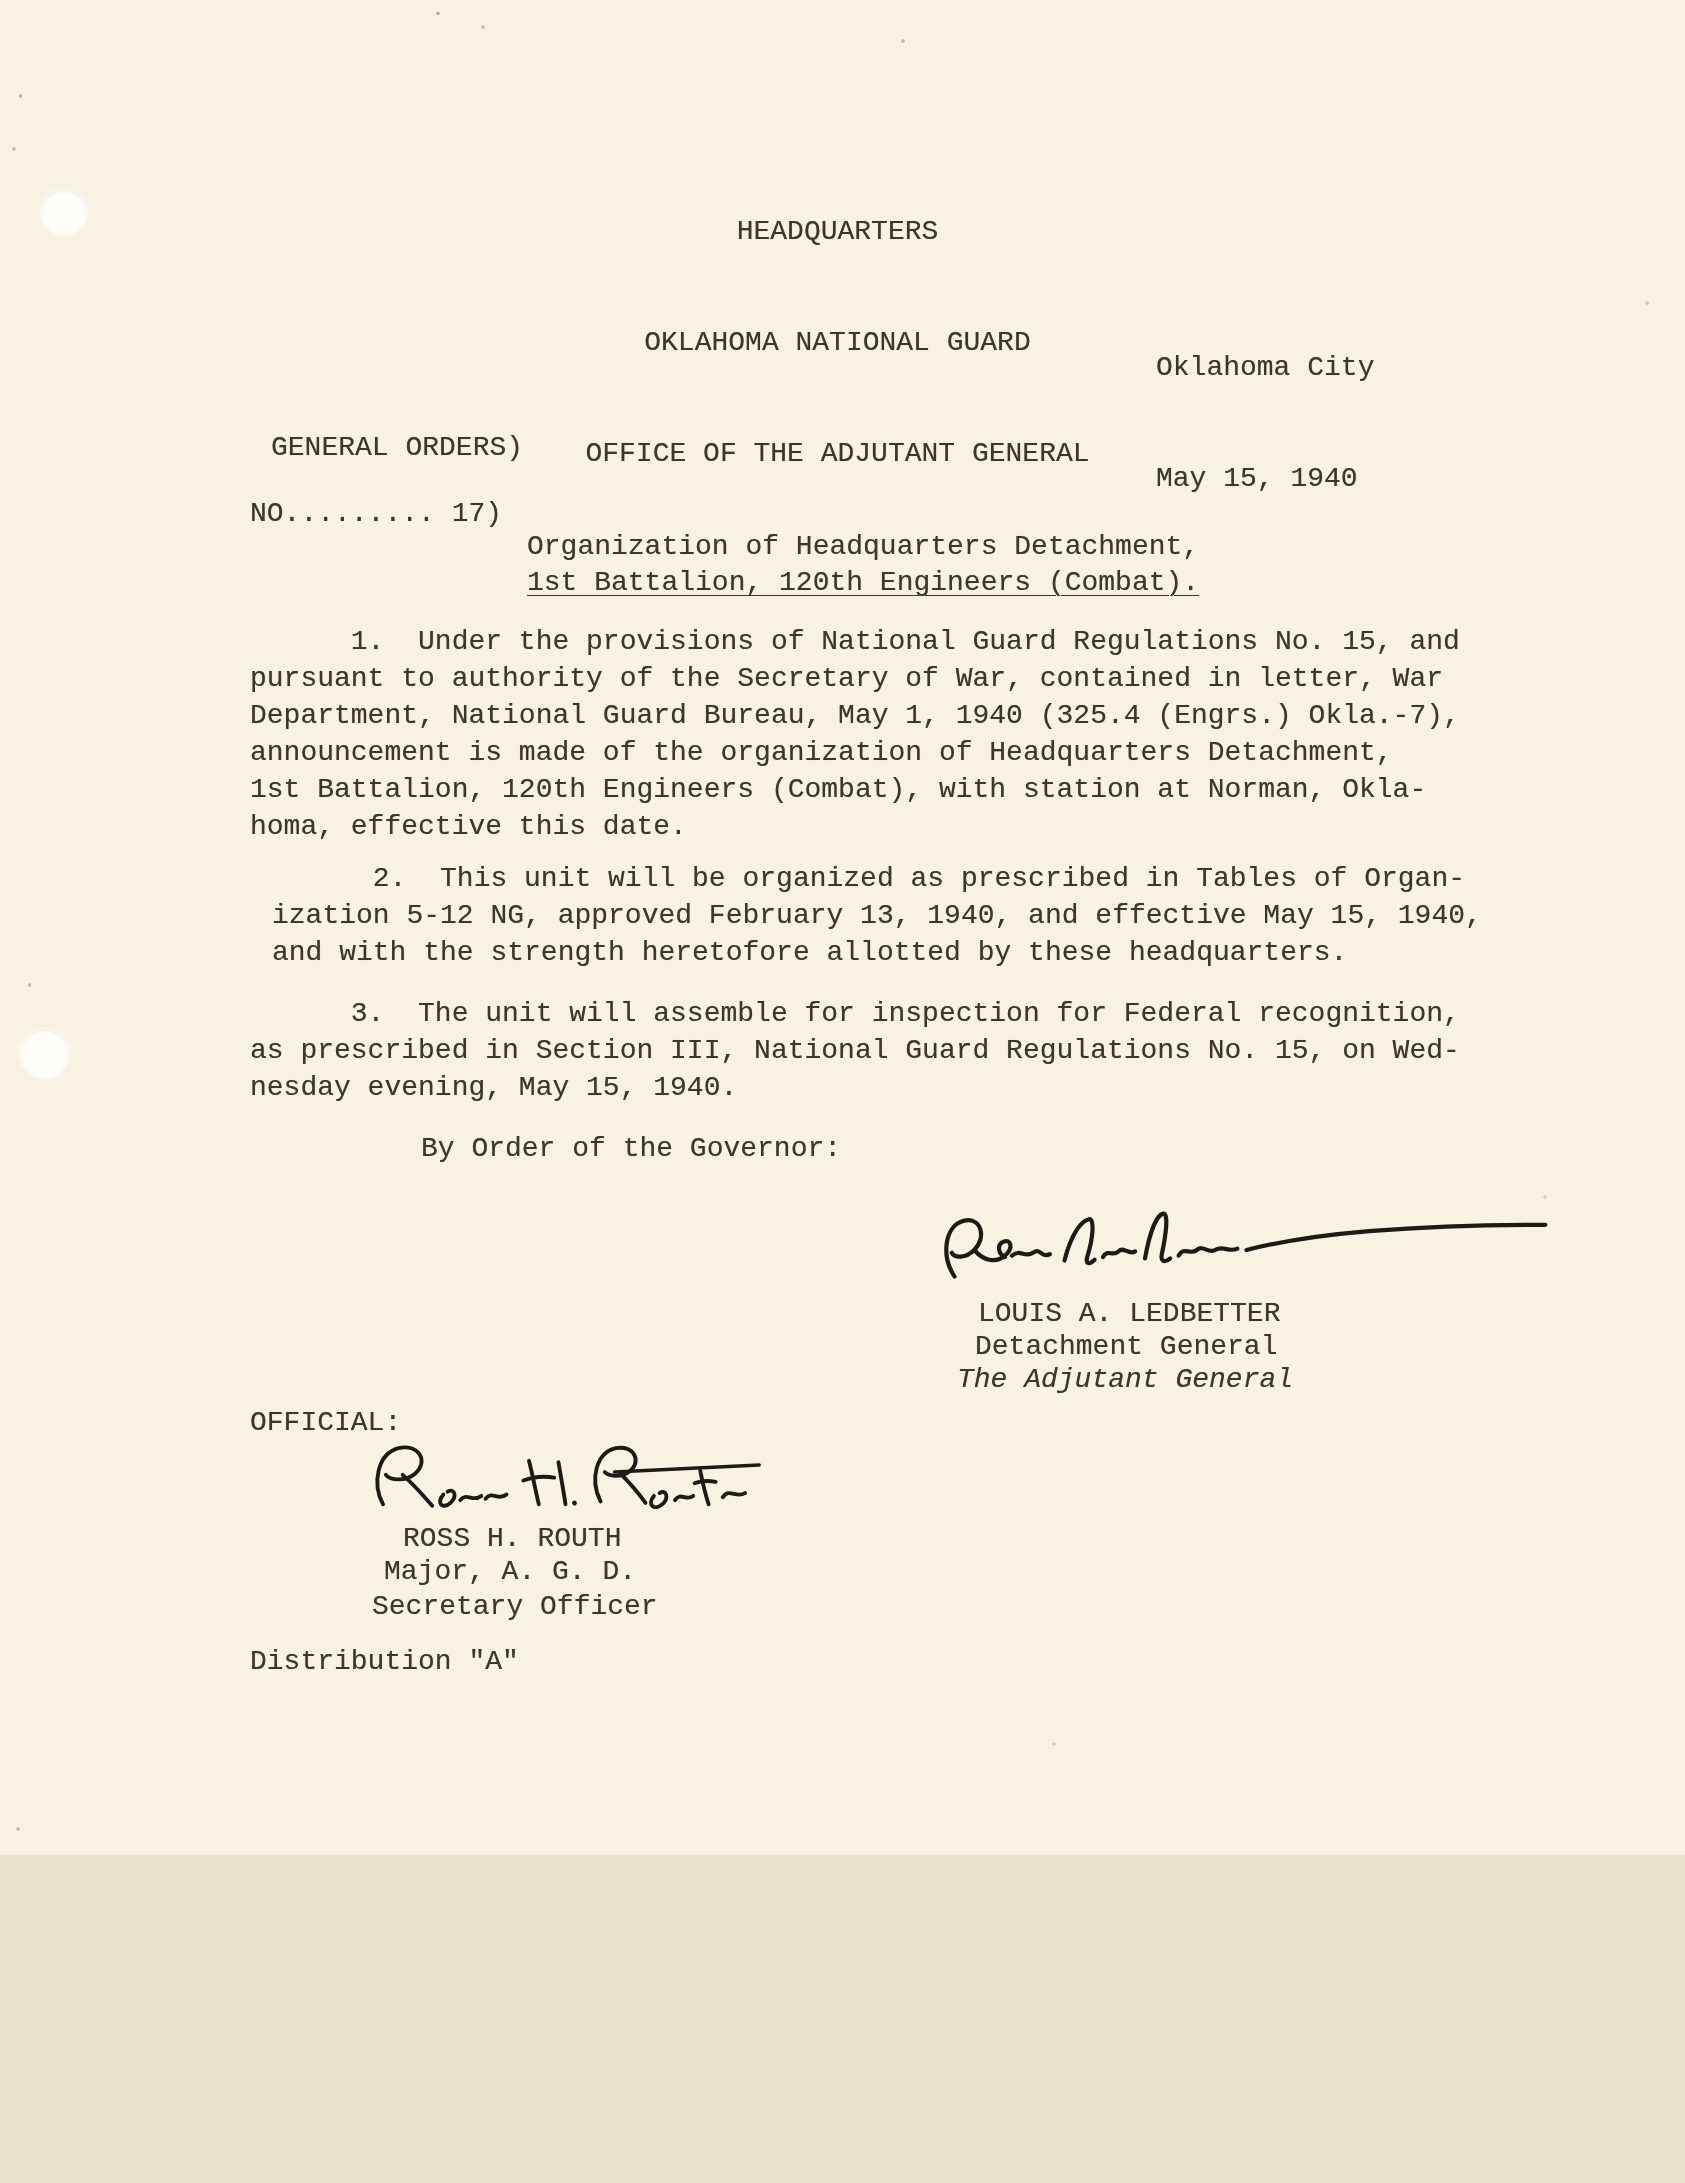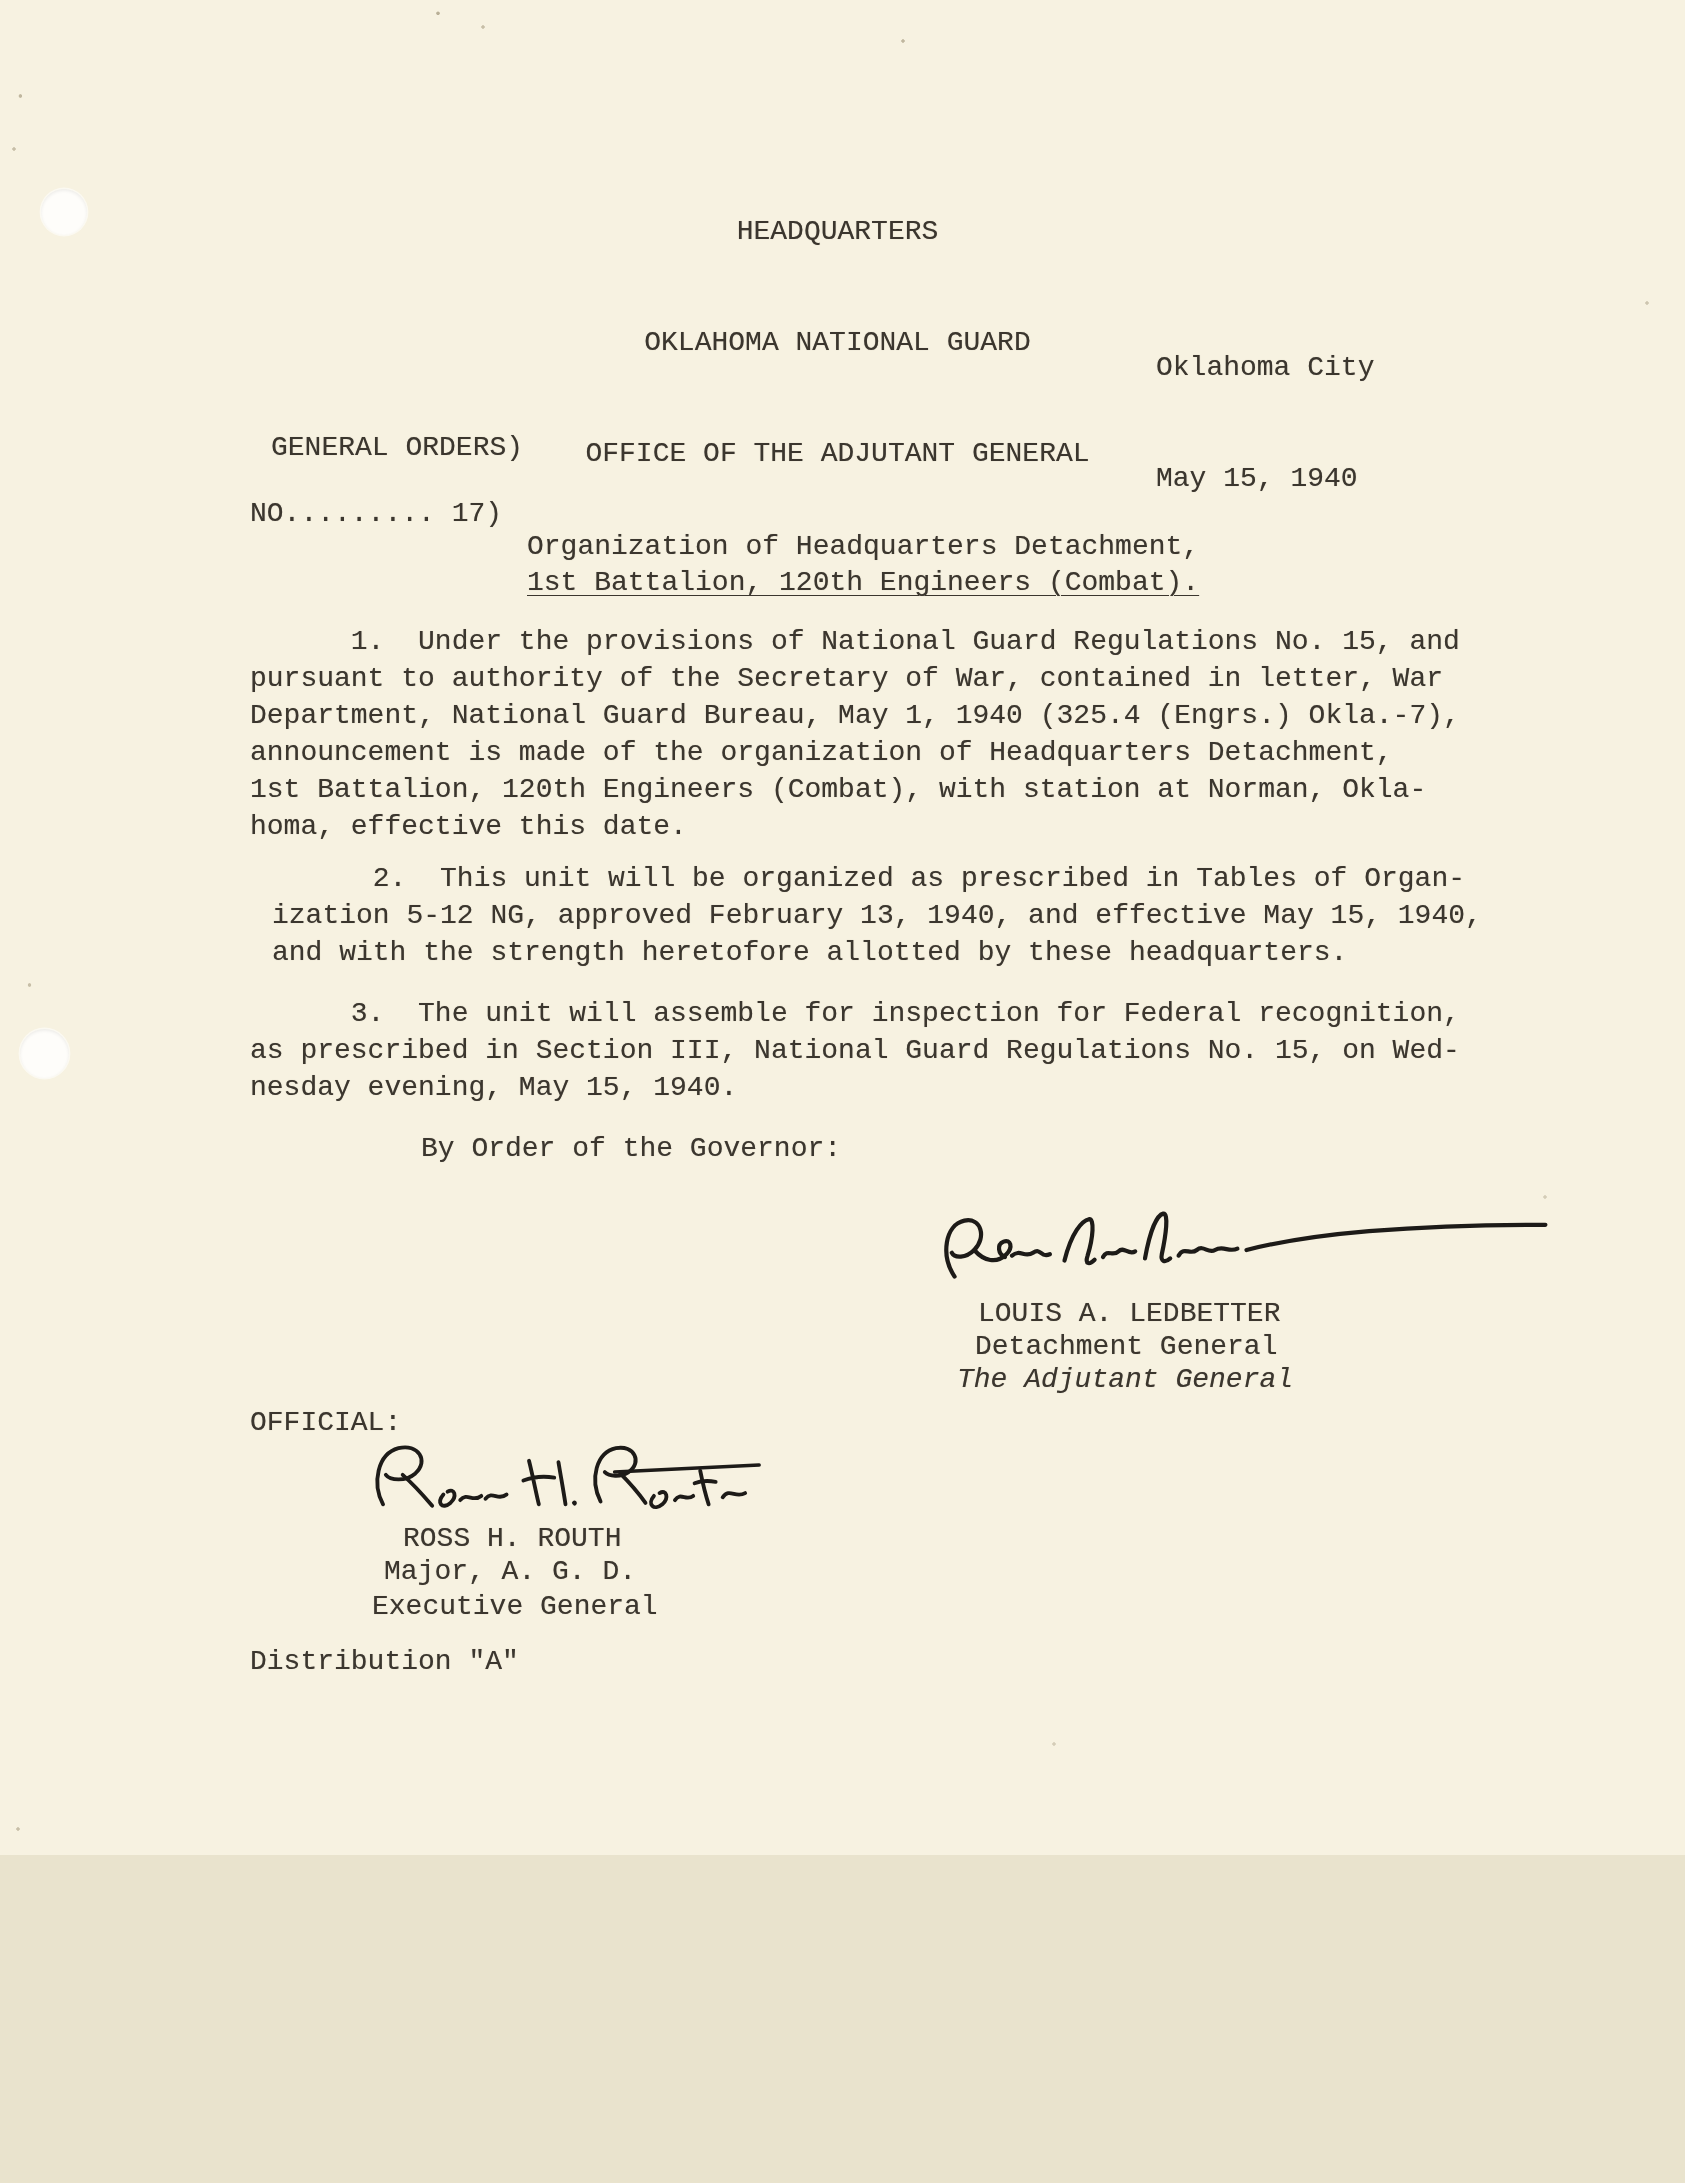--- a/index.html
+++ b/index.html
@@ -115,20 +115,20 @@
     <path stroke-width="5.5" d="M368,56 C382,70 394,84 404,98"></path>
     <path stroke-width="5.5" d="M416,88 C406,100 416,110 428,100 C438,91 434,78 424,84"></path>
     <path stroke-width="5.5" d="M446,94 C454,82 462,96 472,88"></path>
     <path stroke-width="5.5" d="M482,52 C486,72 490,88 494,100 M474,70 C484,66 494,66 504,68"></path>
     <path stroke-width="5.5" d="M514,90 C524,76 532,92 546,84"></path>
     <path stroke-width="5" d="M360,54 L566,44"></path>
   </svg>
 
   <div class="t" style="left:403px;top:1520px;">ROSS H. ROUTH</div>
   <div class="t" style="left:384px;top:1553px;">Major, A. G. D.</div>
-  <div class="t" style="left:372px;top:1588px;">Executive General</div>
+  <div class="t" style="left:372px;top:1588px;">Secretary Officer</div>
 
   <div class="t" style="left:250px;top:1643px;">Distribution "A"</div>
 
   <div class="watermark" style="left:75px;top:2053px;">Oklahoma National Guard Musuem</div>
 
 </div>
 
 
 </body></html>

